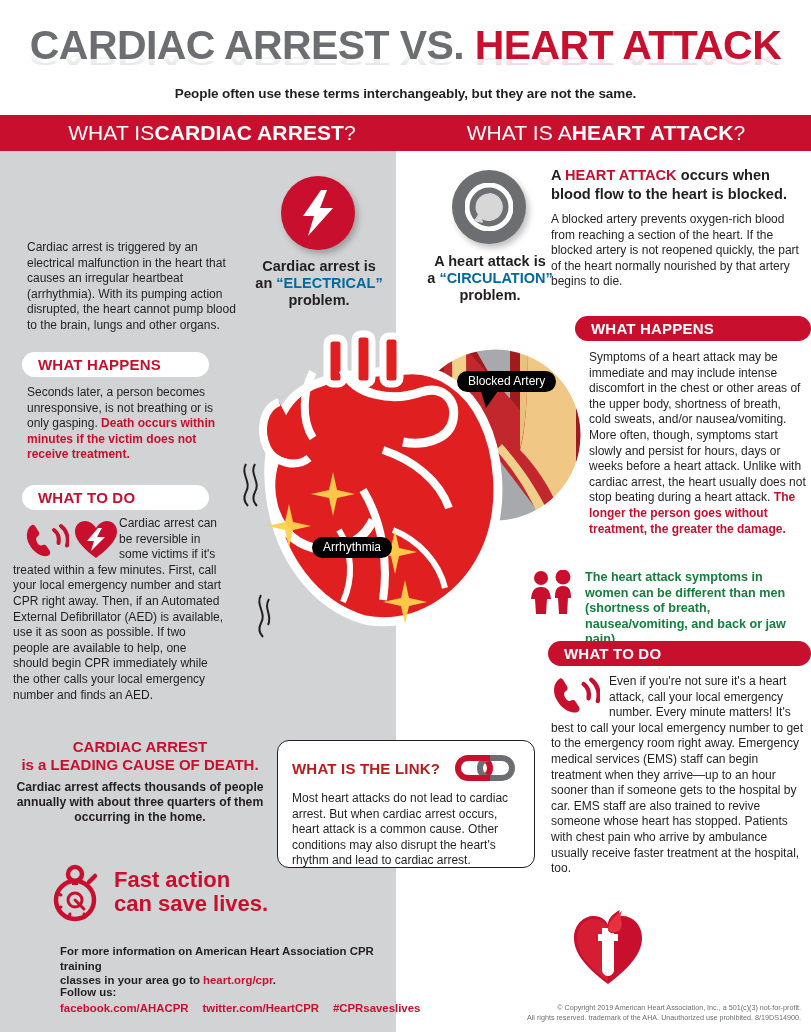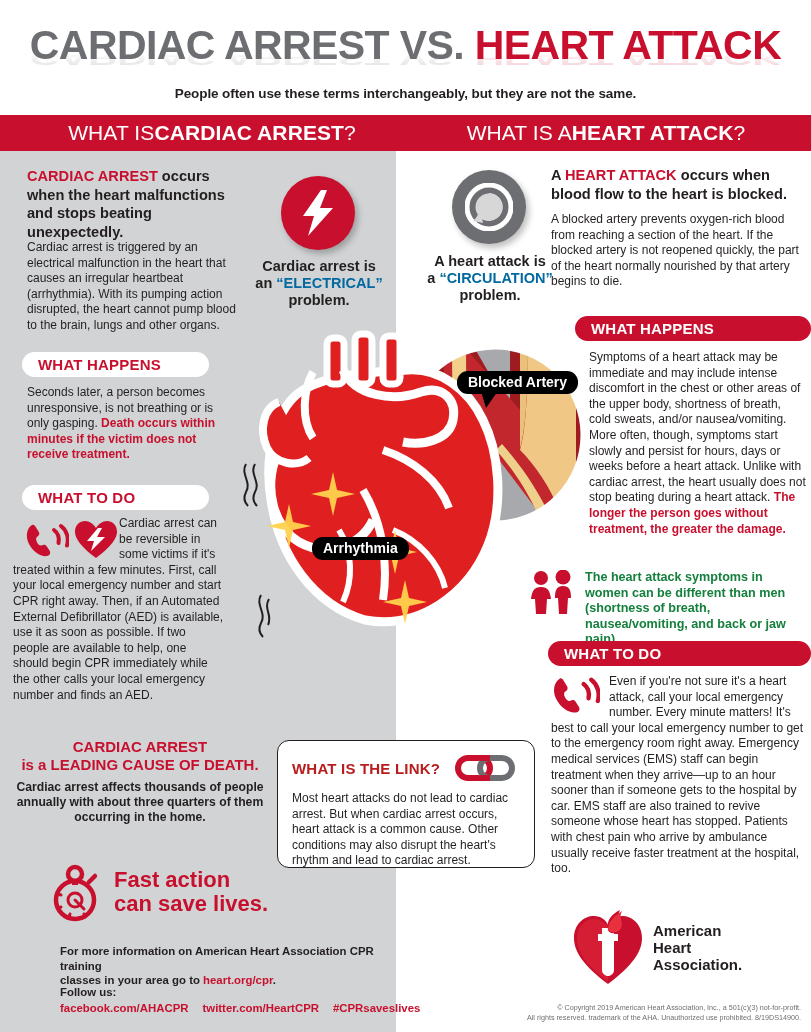--- a/index.html
+++ b/index.html
@@ -119,21 +119,21 @@
     position:absolute; left:401px; top:1003px; width:406px; text-align:right;
     font-size:7.2px; line-height:9.6px; color:#6d6e71; padding-right:6px;
   }
 
   
   .heart-art { position:absolute; left:243px; top:330px; width:300px; height:300px; }
   .artery-circle { position:absolute; left:400px; top:340px; width:190px; height:190px; }
 
   .tag {
     position:absolute; background:#000; color:#fff; border-radius:11px;
-    font-size:14px; font-weight:700; padding:3px 11px 4px 11px; white-space:nowrap;
+    font-size:12px; font-weight:400; padding:3px 11px 4px 11px; white-space:nowrap;
   }
 
   
   .ico { position:absolute; }
 </style>
 </head>
 <body>
 
 <div id="page-wrap">
 
@@ -154,23 +154,20 @@
     <span>WHAT IS </span>
       <b>CARDIAC ARREST</b>
       <span>?</span>
   </div>
   <div class="colhead right">
     <span>WHAT IS A </span>
       <b>HEART ATTACK</b>
       <span>?</span>
   </div>
 
-  <div class="lead" style="position:absolute;left:27px;top:167px;width:215px;">
-    <span class="hl">CARDIAC ARREST</span><span> occurs when the heart malfunctions and stops beating unexpectedly.</span>
-  </div>
 
   <div class="body" style="position:absolute;left:27px;top:240px;width:218px;">Cardiac arrest is triggered by an electrical malfunction in the heart that causes an irregular heartbeat (arrhythmia). With its pumping action disrupted, the heart cannot pump blood to the brain, lungs and other organs.</div>
 
   <div class="badge electrical" style="left:281px;top:176px;">
     <svg width="34" height="46" viewBox="0 0 34 46">
       <polygon points="20,0 2,26 13,26 7,46 32,18 19,18 26,0" fill="#ffffff"></polygon>
     </svg>
   </div>
   <div class="badge-caption" style="left:254px;top:258px;width:130px;">
     <span>Cardiac arrest is</span><br>
@@ -352,25 +349,20 @@
 
   <div class="aha-wrap">
     <svg width="72" height="78" viewBox="0 0 72 78">
       <path d="M36 76 C12 58 2 44 2 30 C2 16 12 8 22 8 C29 8 34 12 36 17 C38 12 43 8 50 8 C60 8 70 16 70 30 C70 44 60 58 36 76 Z" fill="#c8102e"></path>
       <path d="M36 74 C14 57 5 44 5 30.5 C5 19 13 11 22 11 C29 11 34 15 36 20 Z" fill="#e0283b" opacity="0.55"></path>
       <path d="M30 20 L30 62 C30 66 34 68 36 68 C38 68 42 66 42 62 L42 20 Z" fill="#ffffff"></path>
       <path d="M26 26 H46 V33 H26 Z" fill="#ffffff"></path>
       <path d="M36 22 C34 12 40 6 48 2 C44 10 50 12 48 20 C46 26 38 27 36 22 Z" fill="#c8102e"></path>
       <path d="M36 22 C36 14 42 8 50 3 C46 11 52 13 49 20 C47 25 39 26 36 22 Z" fill="#e8303f"></path>
     </svg>
-    <div class="aha-text">
-      <div>American</div>
-      <div>Heart</div>
-      <div>Association.</div>
-    </div>
   </div>
 
   <div class="copyright">
     <div>© Copyright 2019 American Heart Association, Inc., a 501(c)(3) not-for-profit.</div>
     <div>All rights reserved. trademark of the AHA. Unauthorized use prohibited. 8/19DS14900.</div>
   </div>
 
 </div>
 
 </body></html>

